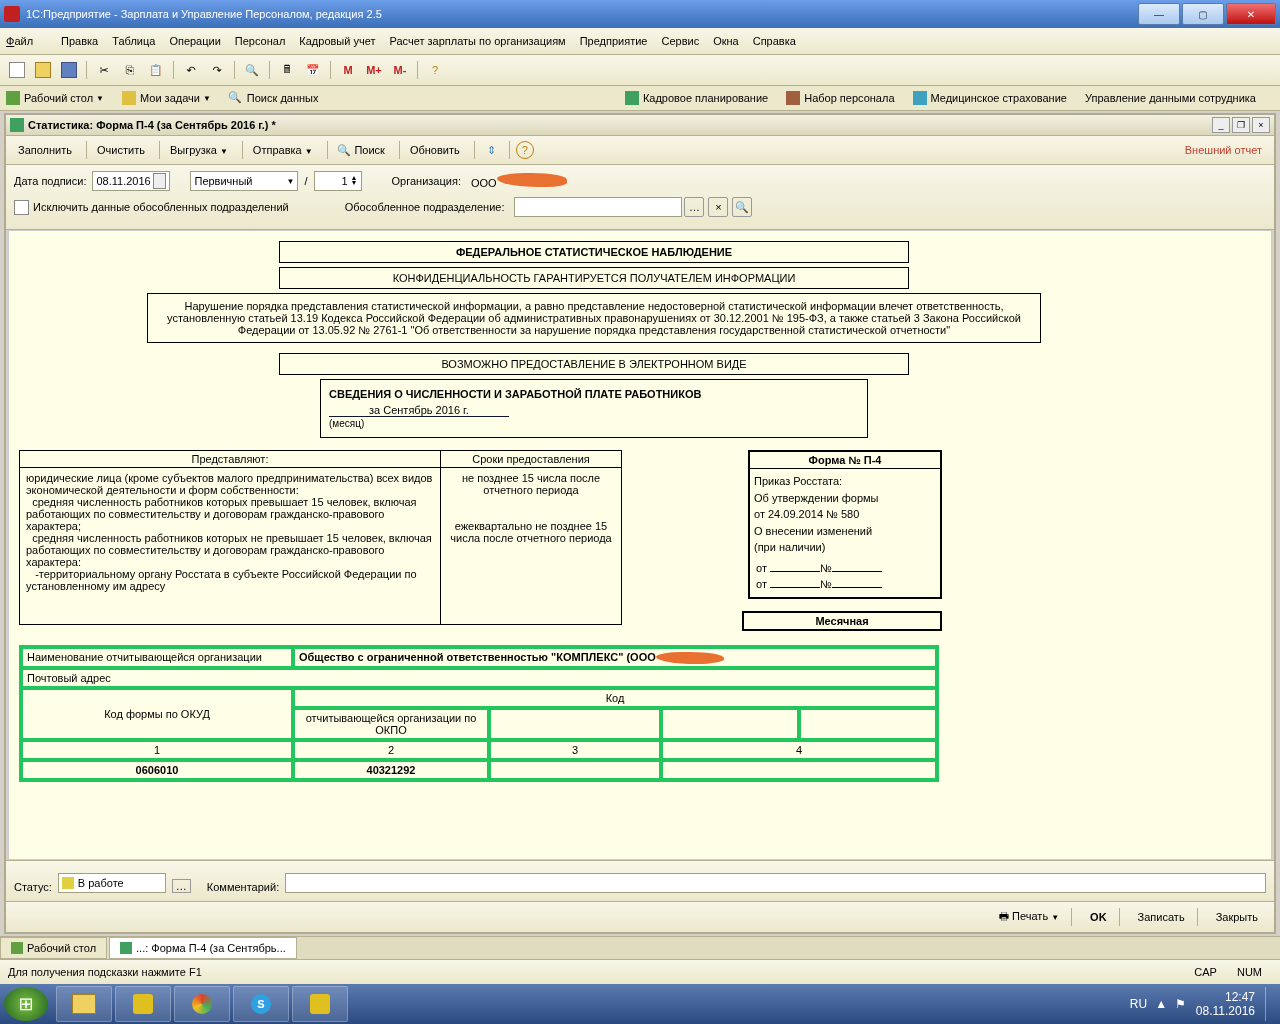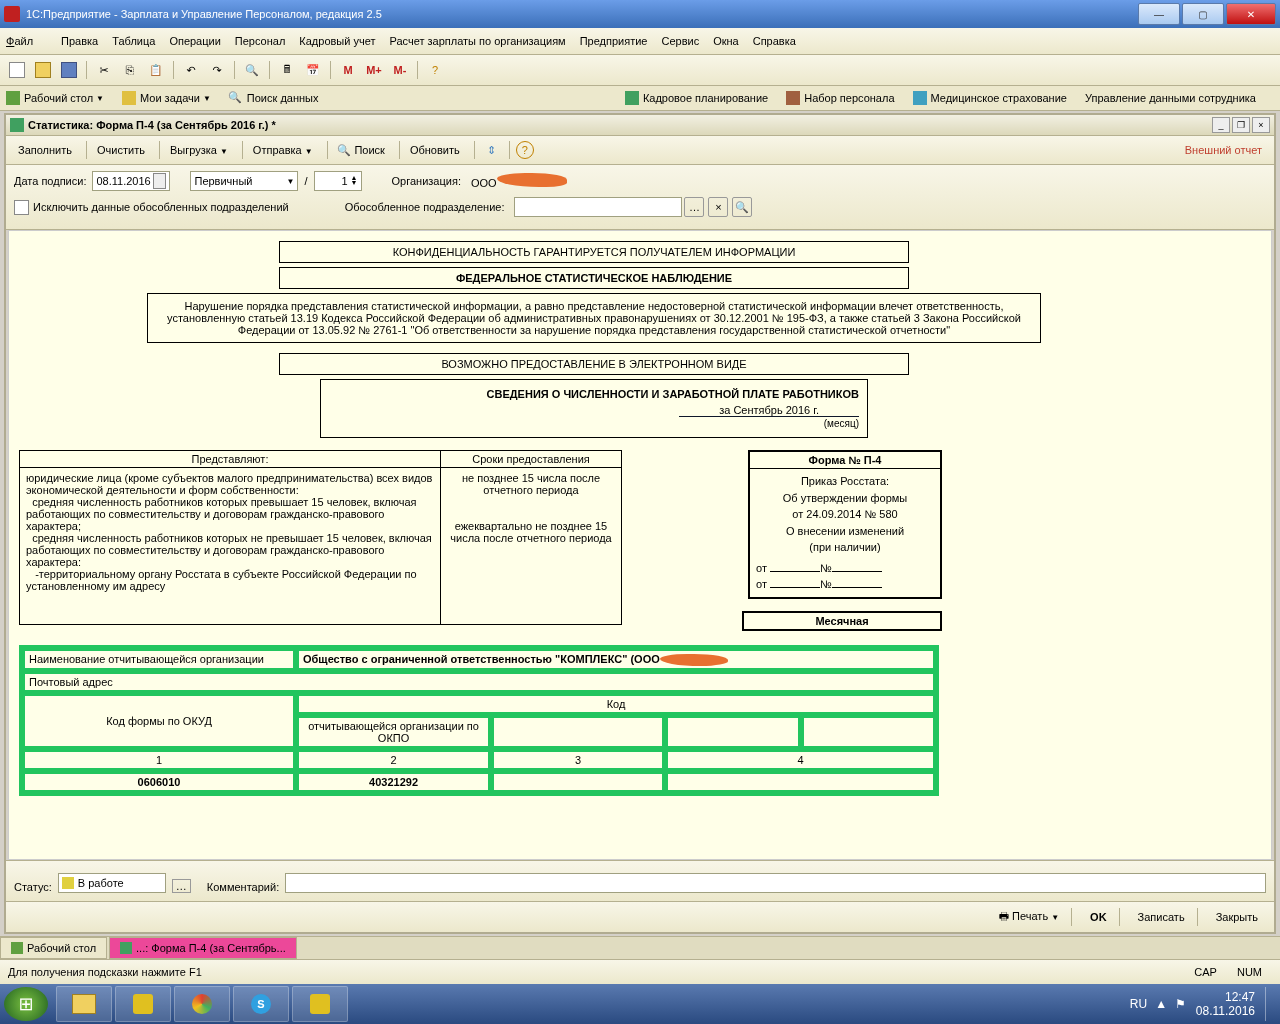--- a/index.html
+++ b/index.html
@@ -32,42 +32,42 @@
 .inp.date{width:70px}
 .inp .cal{width:14px;height:14px;margin-left:2px;background:#eee;border:1px solid #888}
 .sel{background:#fff;border:1px solid #a0a080;height:18px;width:100px;padding:0 3px;display:flex;align-items:center}
 .sel .dd{margin-left:auto;font-size:8px}
 .chk{width:13px;height:13px;border:1px solid #888;background:#fff;margin-right:4px}
 .smudge{background:#e87030;height:14px;width:70px;border-radius:40% 50% 30% 60%;display:inline-block;filter:blur(0.5px)}
 .docbody{background:#ffffe8;height:628px;overflow:auto;position:relative;border:1px solid #ccc;margin:0 2px}
 .docinner{padding:10px 10px 10px 10px;width:1150px}
 .boxc{border:1px solid #000;text-align:center;padding:4px;margin:0 auto 4px auto}
 .legal{border:1px solid #000;padding:6px;margin:0 auto 10px auto;text-align:center;width:880px;font-size:11px}
-.title2{border:1px solid #000;padding:8px;margin:0 auto 12px auto;text-align:right;width:530px}
+.title2{border:1px solid #000;padding:8px;margin:0 auto 12px auto;text-align:left;width:530px}
 .title2 .und{border-bottom:1px solid #0f172a;display:inline-block;padding:0 40px;margin-top:4px}
 .row3{display:flex;gap:0;margin-bottom:14px;align-items:flex-start}
 .cell3{border:1px solid #000}
 .cell3 .hd{border-bottom:1px solid #000;text-align:center;padding:2px;font-size:11px}
 .cell3 .bd{padding:4px 6px;font-size:11px}
 .formno{border:2px solid #000;width:190px;margin-left:auto}
 .formno .hd2{text-align:center;border-bottom:1px solid #000;padding:2px}
-.formno .bd2{padding:4px;text-align:center;font-size:11px;line-height:1.5}
+.formno .bd2{padding:4px;text-align:left;font-size:11px;line-height:1.5}
 .formno .line{border-bottom:1px solid #000;display:inline-block;width:50px}
 .month{border:2px solid #000;text-align:center;padding:2px;margin-top:12px}
 table.org{border-collapse:collapse;width:920px}
-table.org td,table.org th{border:6px solid #22c55e;padding:2px 4px;font-size:11px}
+table.org td,table.org th{border:4px solid #22c55e;padding:2px 4px;font-size:11px}
 table.org td.lbl{width:260px}
 .statusbar{background:linear-gradient(#f8f6e8,#ece8cc);height:24px;display:flex;align-items:flex-end;padding:8px 8px;border-top:1px solid #b5b090}
 .statusbar .inp2{background:#fff;border:1px solid #a0a080;height:18px;padding:0 3px;display:flex;align-items:center}
 .bottombar{background:linear-gradient(#f8f6e8,#ece8cc);height:26px;display:flex;align-items:center;justify-content:flex-end;padding:2px 8px;border-top:1px solid #b5b090}
 .bottombar .b{padding:2px 8px;margin-left:6px;cursor:default}
 .bottombar .b.ok{font-weight:bold}
 .tabbar{background:#e0dcc0;height:22px;display:flex;align-items:center;border-top:1px solid #b5b090}
 .tab{height:20px;padding:0 10px;display:flex;align-items:center;border:1px solid #b5b090;margin-right:2px;background:#ece8cc;font-size:11px}
-.tab.active{background:#ec4899}
+.tab.active{background:#ffffff}
 .hint{background:linear-gradient(#f8f6e8,#ece8cc);height:20px;padding:2px 8px;border-top:1px solid #b5b090;display:flex;align-items:center}
 .hint .sp{flex:1}
 .taskbar{height:40px;background:linear-gradient(#5a7ab0,#2a4a80);display:flex;align-items:center;padding:0 4px}
 .start{width:44px;height:34px;border-radius:50%;background:radial-gradient(circle,#7ac040,#206020);margin-right:8px;display:flex;align-items:center;justify-content:center;color:#fff;font-size:18px}
 .task{width:54px;height:34px;background:rgba(255,255,255,.15);border:1px solid rgba(255,255,255,.25);margin-right:3px;display:flex;align-items:center;justify-content:center;border-radius:2px}
 .tray{margin-left:auto;color:#fff;display:flex;align-items:center;font-size:12px}
 .tray .clock{text-align:right;line-height:1.2;margin:0 10px}
 .sq{width:14px;height:14px;display:inline-block}
 .orange-name{background:#e87030;padding:0 4px;border-radius:40% 50% 40% 60%;display:inline-block;width:60px;height:12px;vertical-align:middle}
 </style>
@@ -218,22 +218,22 @@
       <label>Обособленное подразделение:</label>
       <div class="inp" style="width:160px;margin-left:4px"></div>
       <span class="tb-icon" style="border:1px solid #999;width:18px;height:18px">…</span>
       <span class="tb-icon" style="border:1px solid #999;width:18px;height:18px">×</span>
       <span class="tb-icon" style="border:1px solid #999;width:18px;height:18px">🔍</span>
     </div>
   </div>
 
   <div class="docbody">
     <div class="docinner">
+      <div class="boxc" style="width:620px"><b>ФЕДЕРАЛЬНОЕ СТАТИСТИЧЕСКОЕ НАБЛЮДЕНИЕ</b></div>
       <div class="boxc" style="width:620px">КОНФИДЕНЦИАЛЬНОСТЬ ГАРАНТИРУЕТСЯ ПОЛУЧАТЕЛЕМ ИНФОРМАЦИИ</div>
-      <div class="boxc" style="width:620px"><b>ФЕДЕРАЛЬНОЕ СТАТИСТИЧЕСКОЕ НАБЛЮДЕНИЕ</b></div>
       <div class="legal">Нарушение порядка представления статистической информации, а равно представление недостоверной статистической информации влечет ответственность, установленную статьей 13.19 Кодекса Российской Федерации об административных правонарушениях от 30.12.2001 № 195-ФЗ, а также статьей 3 Закона Российской Федерации от 13.05.92 № 2761-1 "Об ответственности за нарушение порядка представления государственной статистической отчетности"</div>
       <div class="boxc" style="width:620px">ВОЗМОЖНО ПРЕДОСТАВЛЕНИЕ В ЭЛЕКТРОННОМ ВИДЕ</div>
       <div class="title2">
         <b>СВЕДЕНИЯ О ЧИСЛЕННОСТИ И ЗАРАБОТНОЙ ПЛАТЕ РАБОТНИКОВ</b><br>
         <span class="und">за Сентябрь 2016 г.</span><br>
         <span style="font-size:10px">(месяц)</span>
       </div>
 
       <div class="row3">
         <div class="cell3" style="width:420px">

